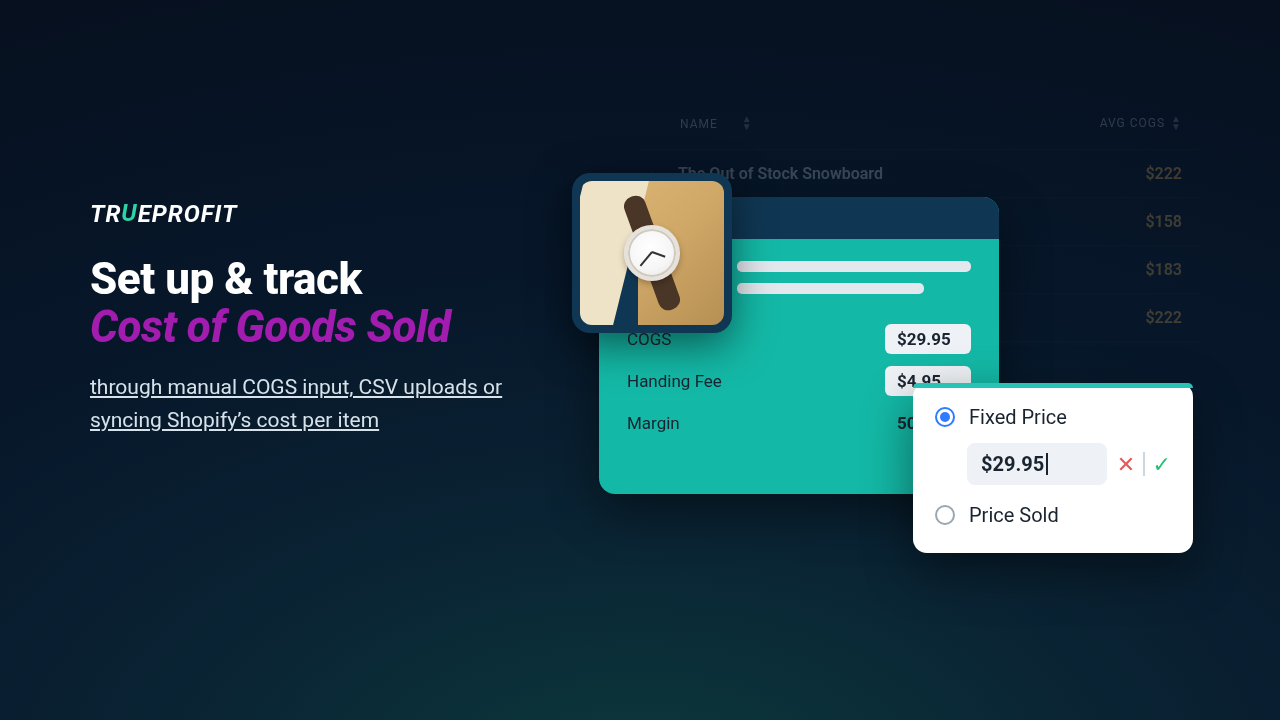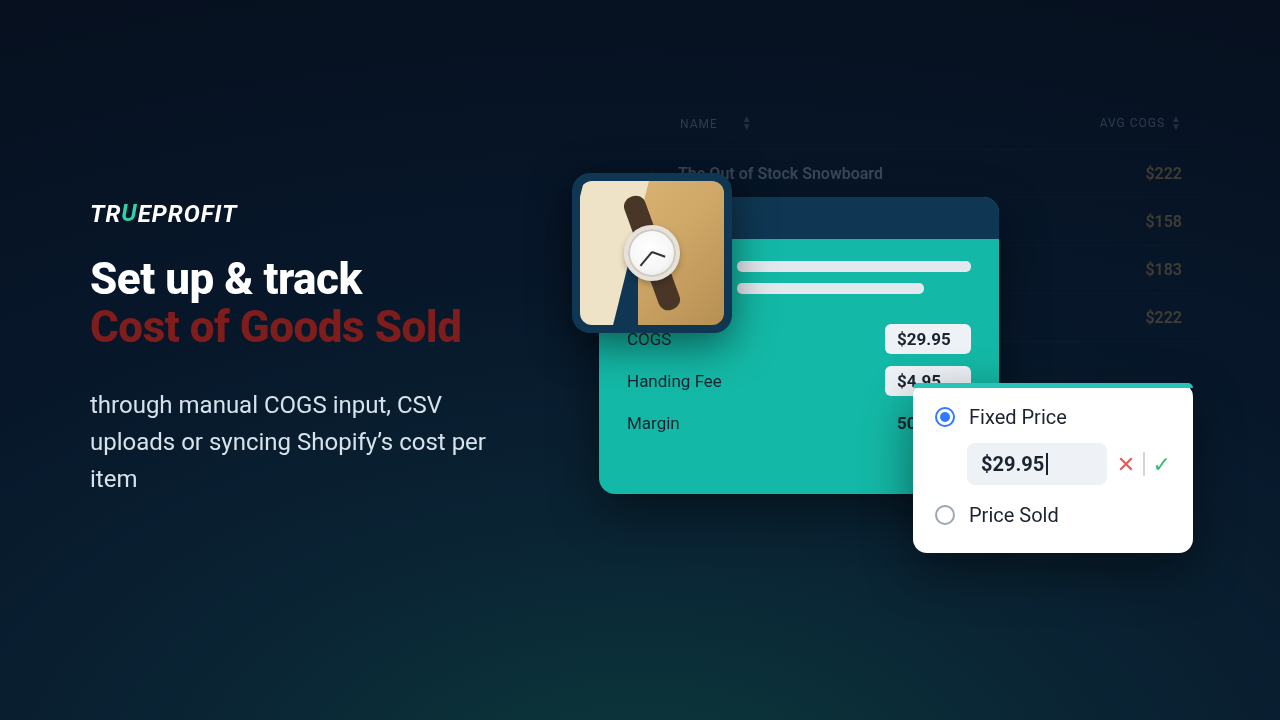--- a/index.html
+++ b/index.html
@@ -11,22 +11,22 @@
     position: relative;
   }
 
   
   .promo { position: absolute; left: 90px; top: 200px; width: 480px; }
   .logo-row { display: flex; align-items: center; gap: 2px; margin-bottom: 28px; }
   .logo-text { font-weight: 700; font-size: 24px; letter-spacing: 1px; font-style: italic; white-space: nowrap; }
   .logo-accent { color: #2dd4a8; }
   .logo-arrow { display:inline-block; transform: translateY(-1px); }
   .headline { font-size: 44px; font-weight: 800; line-height: 1.08; letter-spacing: -0.5px; }
-  .headline-accent { color: #7f1d1d; }
-  .subcopy { margin-top: 36px; font-size: 24px; font-weight: 400; line-height: 1.55; color: #d7e2ea; max-width: 420px; }
+  .headline-accent { color: #a21caf; font-style: italic; }
+  .subcopy { margin-top: 20px; font-size: 21px; font-weight: 400; line-height: 1.55; color: #d7e2ea; max-width: 420px; text-decoration: underline; }
 
   
   .bg-table {
     position: absolute; left: 640px; top: 105px; width: 560px;
     opacity: 0.25; font-size: 16px;
   }
   .bg-head { display: flex; align-items: center; padding: 10px 18px 18px 40px; color: #9fb3c6; font-size: 12px; letter-spacing: 1px; }
   .bg-head .col-name { flex: 1; display:flex; align-items:flex-end; gap:24px; }
   .bg-head .col-cogs { width: 110px; text-align: right; display:flex; align-items:center; justify-content:flex-end; gap:6px; }
   .sort-glyph { font-size: 10px; line-height: 8px; display:inline-flex; flex-direction:column; color:#6c8299; }

